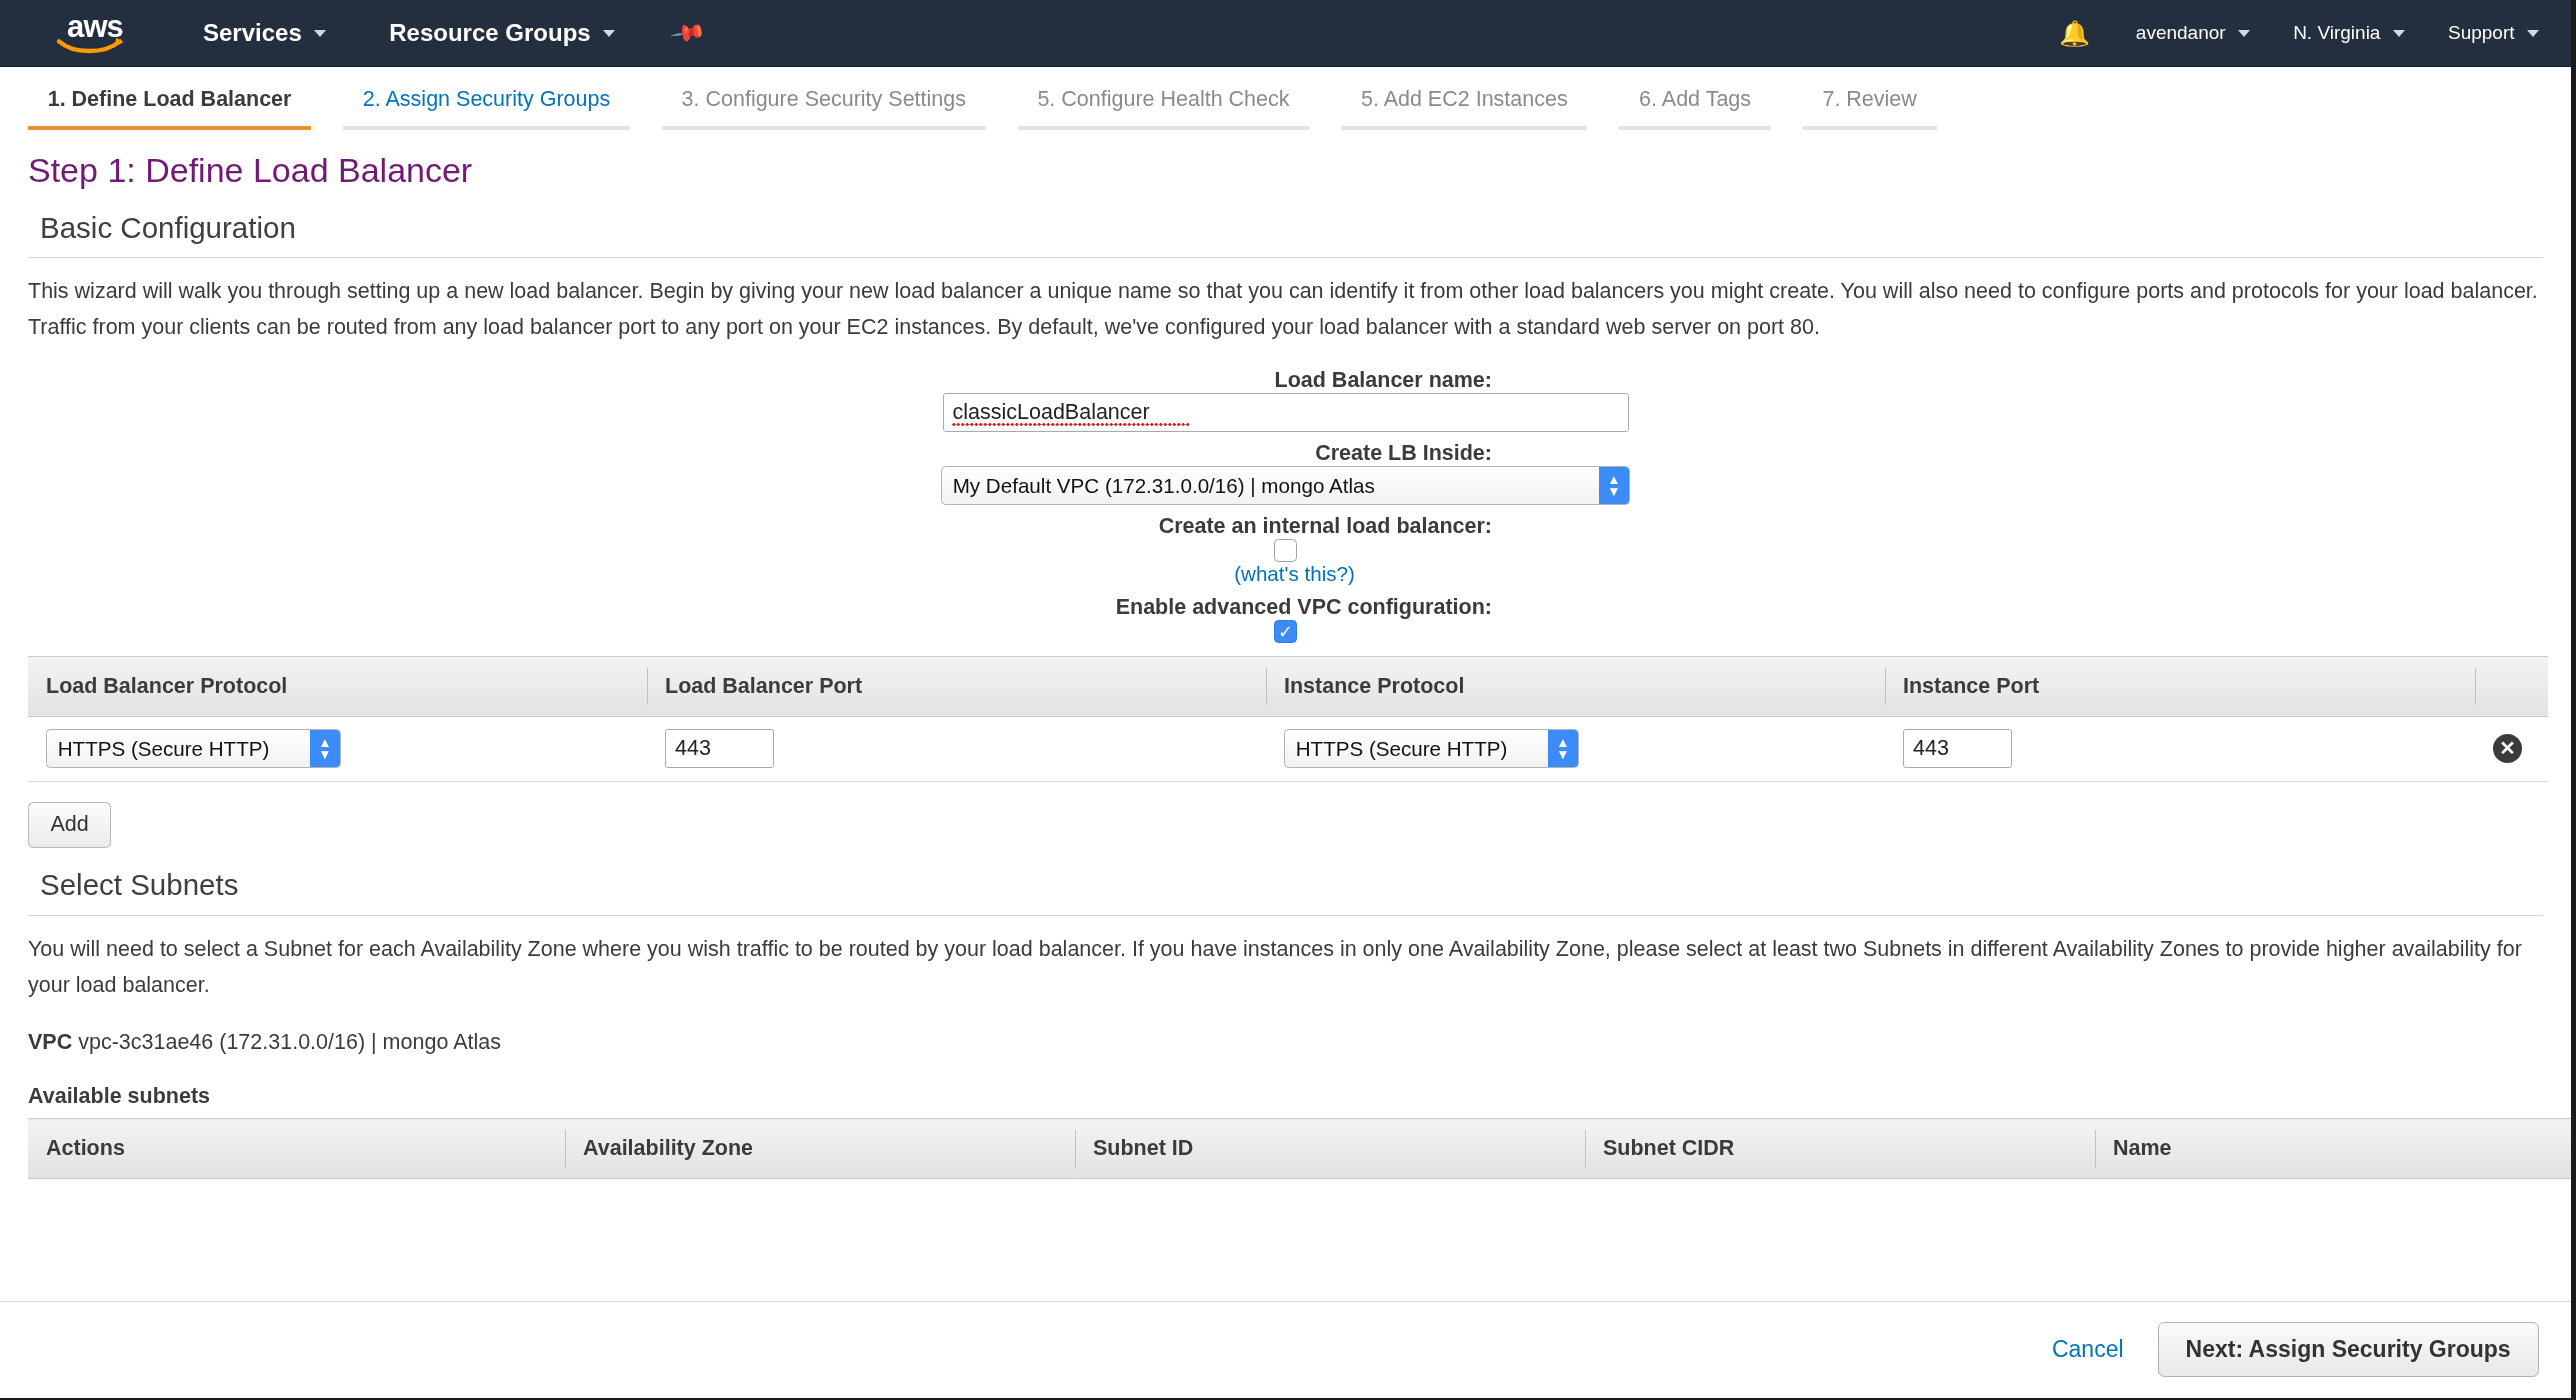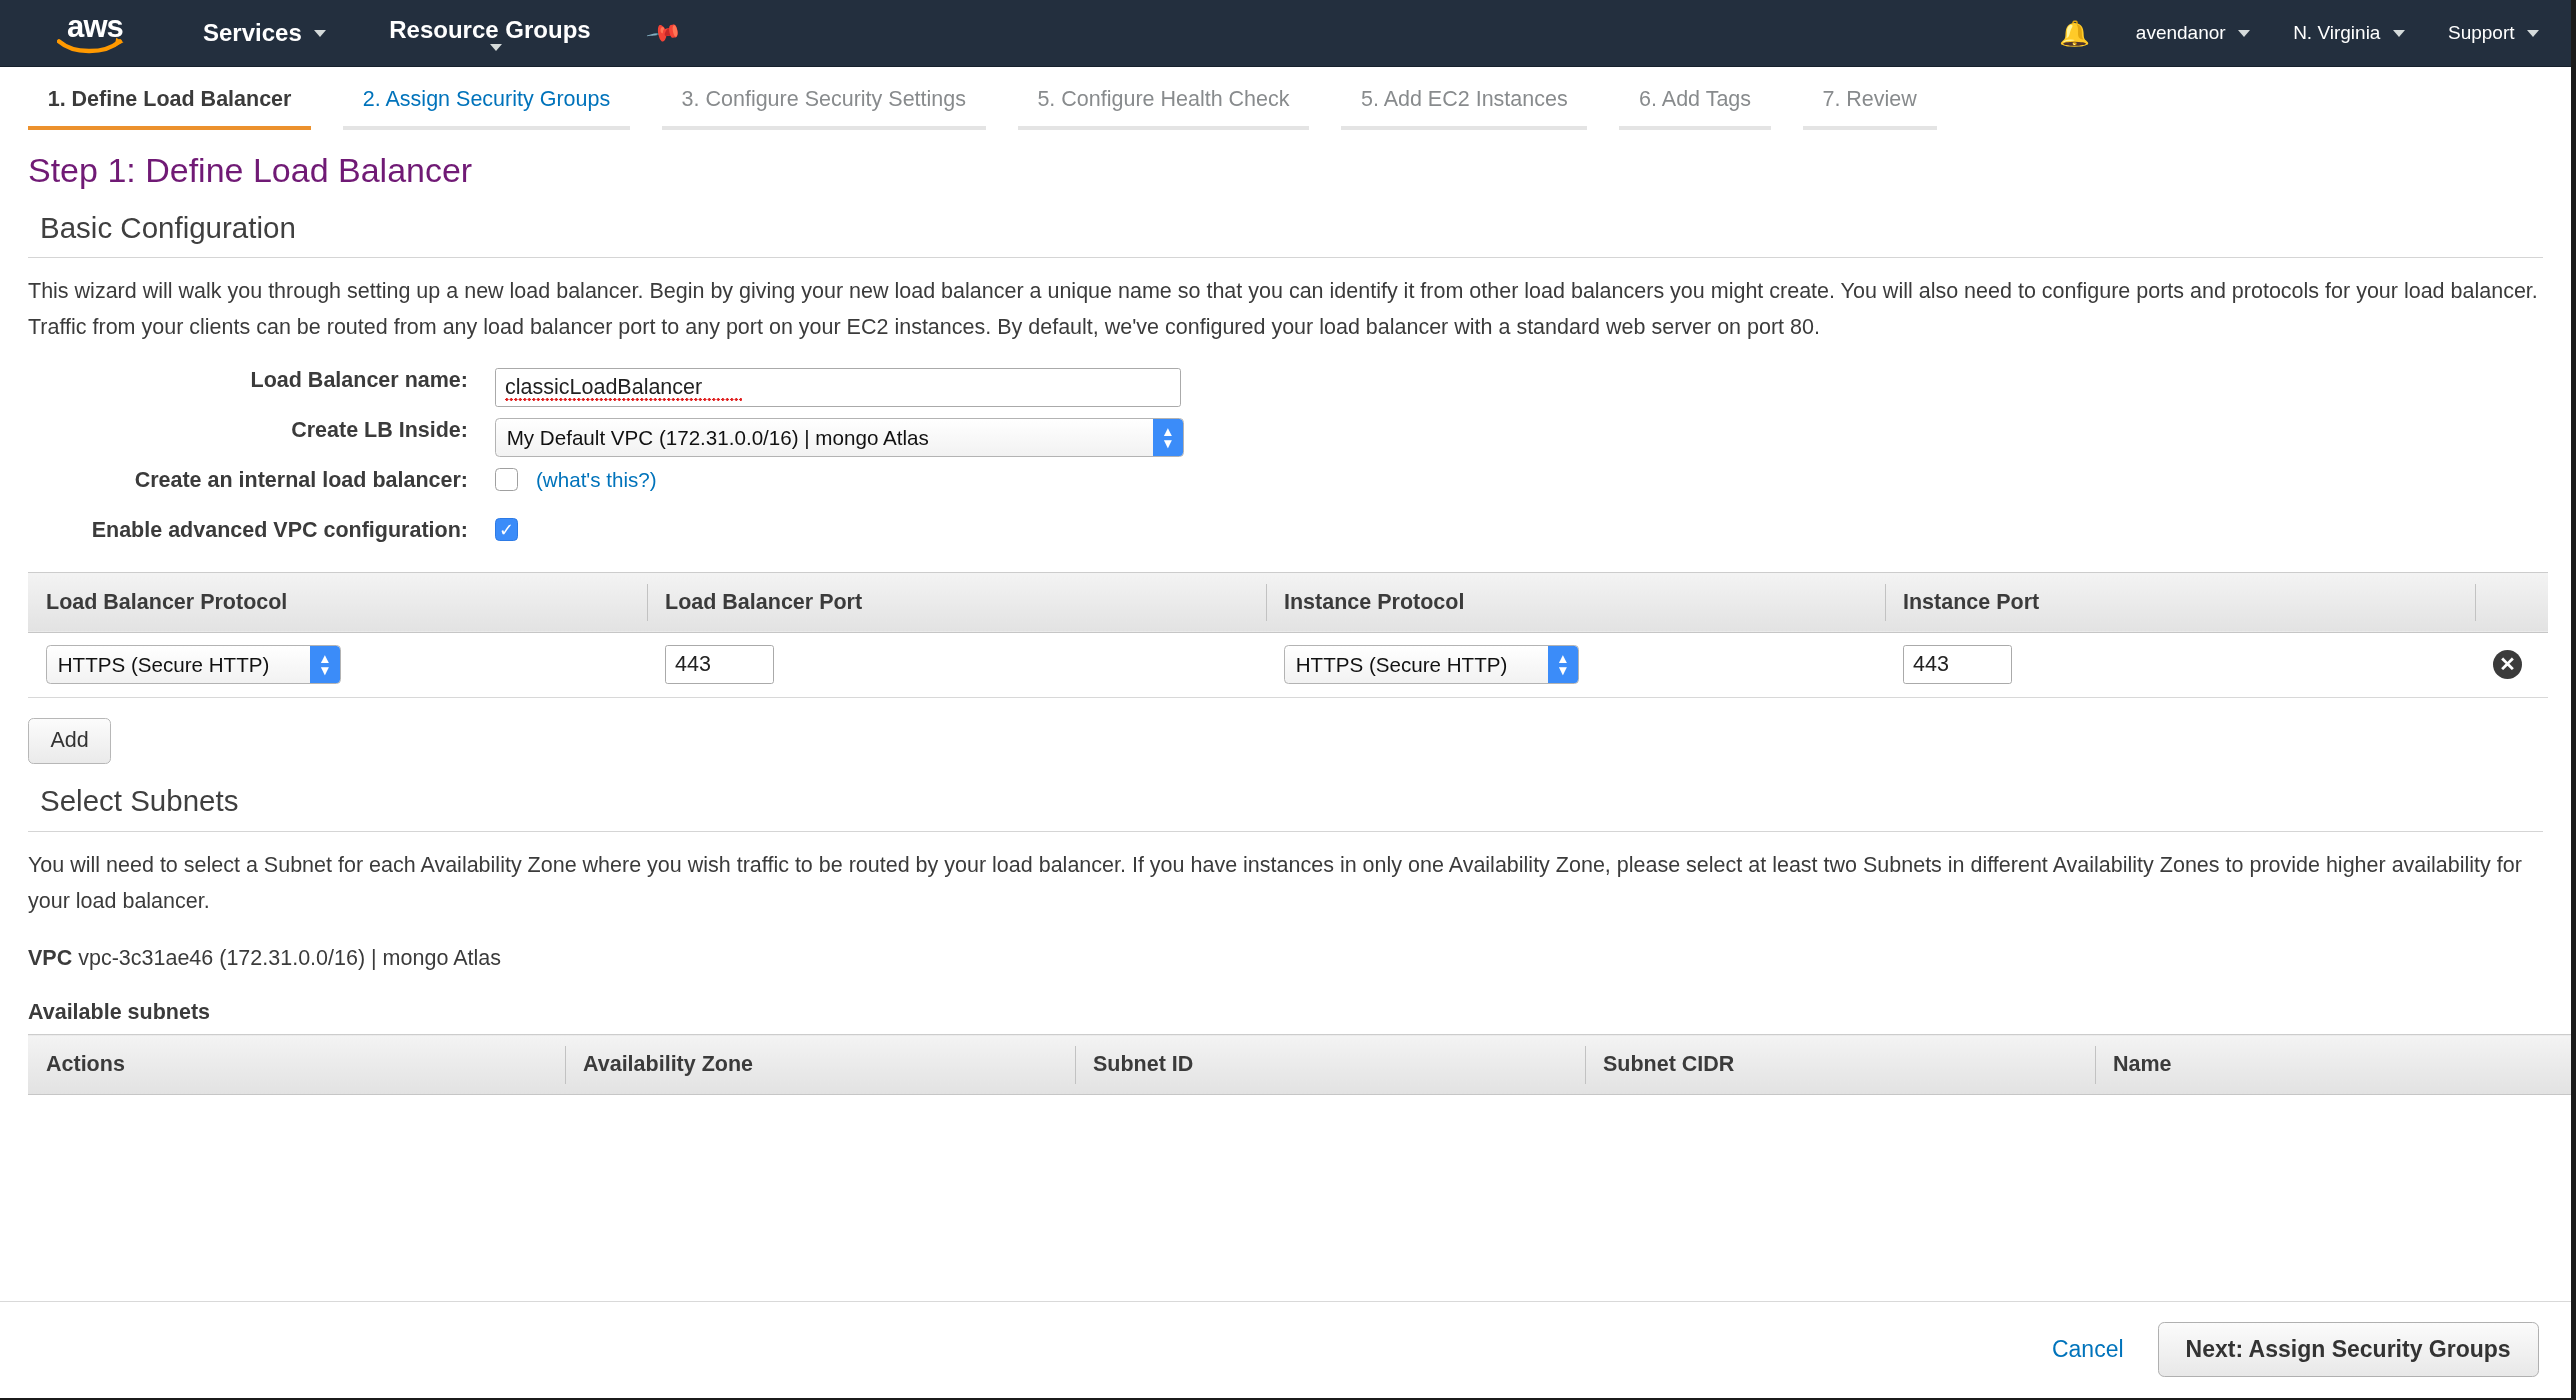--- a/index.html
+++ b/index.html
@@ -47,21 +47,21 @@
   }
   .nav-item {
     display: flex; align-items: center;
     color: #ffffff;
     font-size: 24px;
     font-weight: 700;
     cursor: pointer;
     white-space: nowrap;
   }
   .nav-item.services { margin-left: 65px; }
-  .nav-item.rgroups { margin-left: 63px; flex-direction: column; }
+  .nav-item.rgroups { margin-left: 63px; }
   .caret {
     display: inline-block;
     margin-left: 12.5px;
     width: 0; height: 0;
     border-left: 6.3px solid transparent;
     border-right: 6.3px solid transparent;
     border-top: 7.2px solid #d5dbdb;
   }
   .pin-icon {
     margin-left: 59px;
@@ -143,23 +143,24 @@
     margin: 15px 0 0 0;
     max-width: 2515px;
   }
 
   
   .form {
     margin-top: 23px;
   }
   .form-row {
     display: flex;
-    align-items: flex-start;
+    align-items: center;
     margin-bottom: 9px;
     min-height: 41px;
+    flex-direction: column;
   }
   .form-label {
     width: 467px;
     text-align: right;
     padding-right: 27px;
     font-size: 21.5px;
     font-weight: 700;
     color: #3b3b3b;
     white-space: nowrap;
   }

